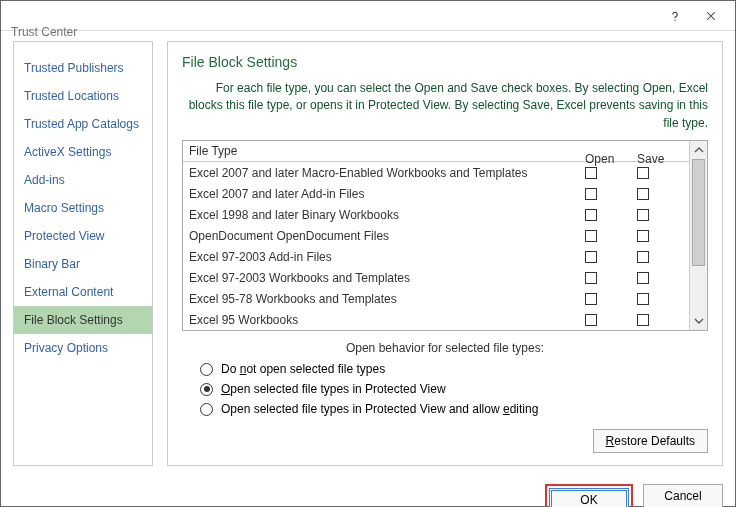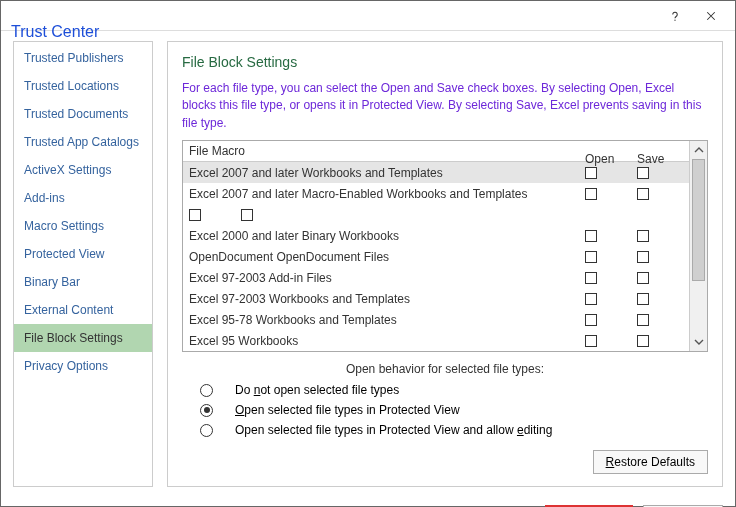--- a/index.html
+++ b/index.html
@@ -1,47 +1,47 @@
 <!DOCTYPE html>
 <html><head>
 <meta charset="utf-8">
 <style>
 * { box-sizing: border-box; font-family: "Segoe UI", Tahoma, sans-serif; font-size: 12px; }
 body { margin: 0; background: #fff; }
 .window { width: 736px; height: 507px; border: 1px solid #666; background: #fff; position: relative; display: flex; flex-direction: column; }
 .titlebar { height: 30px; display: flex; align-items: center; padding: 0 6px 0 10px; border-bottom: 1px solid #ddd; }
-.titlebar .title { flex: 1; font-size: 16px; color: #1d4ed8; margin-top: 32px; }
+.titlebar .title { flex: 1; font-size: 12px; color: #737373; margin-top: 32px; }
 .titlebar .controls { display: flex; gap: 0; }
 .titlebar .ctrl { width: 36px; height: 26px; display: flex; align-items: center; justify-content: center; color: #333; cursor: pointer; }
 .titlebar .ctrl svg { width: 12px; height: 12px; }
 .body { flex: 1; display: flex; flex-direction: column; padding: 10px 12px; }
 .columns { flex: 1; display: flex; gap: 14px; overflow: hidden; }
-.sidebar { width: 140px; border: 1px solid #ccc; background: #fff; padding: 2px 0; }
+.sidebar { width: 140px; border: 1px solid #ccc; background: #fff; padding: 12px 0; }
 .sidebar-item { padding: 7px 10px; color: #35639e; cursor: pointer; white-space: nowrap; }
 .sidebar-item.selected { background: #b1d6b0; color: #333; }
 .main { flex: 1; border: 1px solid #ccc; padding: 12px 14px; display: flex; flex-direction: column; overflow: hidden; }
 .section-title { color: #276a42; font-size: 14px; margin-bottom: 10px; }
-.desc { color: #6d28d9; line-height: 1.45; margin-bottom: 8px; }
+.desc { color: #14532d; line-height: 1.45; margin-bottom: 8px; text-align: right; }
 .tablewrap { border: 1px solid #aaa; position: relative; display: flex; }
 .table-inner { flex: 1; }
 .thead, .trow { display: flex; align-items: center; height: 21px; padding-left: 6px; }
 .thead { background: #fff; border-bottom: 1px solid #ccc; }
 .thead .col-ft { flex: 1; color: #333; }
 .thead .col-open, .thead .col-save { width: 52px; color: #333; margin-top: 16px; }
 .trow .col-ft { flex: 1; color: #333; white-space: nowrap; overflow: hidden; text-overflow: ellipsis; }
 .trow .col-open, .trow .col-save { width: 52px; display: flex; align-items: center; }
 .trow.sel { background: #e5e5e5; }
 .cb { width: 12px; height: 12px; border: 1px solid #333; background: #fff; display: inline-block; cursor: pointer; }
 .scrollbar { width: 18px; border-left: 1px solid #ccc; position: relative; background: #f0f0f0; display: flex; flex-direction: column; }
 .scrollbar .arrow { height: 18px; display: flex; align-items: center; justify-content: center; color: #555; cursor: pointer; }
 .scrollbar .track { flex: 1; position: relative; }
 .scrollbar .thumb { position: absolute; top: 0; left: 2px; right: 2px; height: 70%; background: #cfcfcf; border: 1px solid #aaa; }
 .behavior { margin-top: 10px; text-align: center; }
 .behavior-title { color: #333; margin-bottom: 4px; }
-.radio-row { display: flex; align-items: center; gap: 22px; padding: 3px 0 3px 18px; cursor: pointer; }
+.radio-row { display: flex; align-items: center; gap: 8px; padding: 3px 0 3px 18px; cursor: pointer; }
 .radio { width: 13px; height: 13px; border: 1px solid #333; border-radius: 50%; display: inline-flex; align-items: center; justify-content: center; }
 .radio.checked::after { content: ""; width: 6px; height: 6px; background: #333; border-radius: 50%; display: block; }
 .restore-row { display: flex; justify-content: flex-end; margin-top: 10px; }
 .btn { height: 24px; padding: 8px 12px; border: 1px solid #aaa; background: #f8f8f8; display: inline-flex; align-items: center; justify-content: center; cursor: pointer; min-width: 80px; }
 .footer { display: flex; justify-content: flex-end; gap: 10px; padding: 8px 12px 10px; }
 .btn.ok-focus { border: 1px solid #3b7dd8; outline: 1px solid #3b7dd8; outline-offset: -3px; }
 .highlight-ok { border: 2px solid #d33; padding: 2px; display: inline-flex; }
 .ul { text-decoration: underline; }
 </style>
 </head>
@@ -64,72 +64,63 @@
           </svg>
       </div>
     </div>
   </div>
 
   <div class="body">
     <div class="columns">
       <div class="sidebar" id="sidebar">
           <div class="sidebar-item">Trusted Publishers</div>
           <div class="sidebar-item">Trusted Locations</div>
-          <div class="sidebar-item">Trusted Documents</div>
           <div class="sidebar-item">Trusted App Catalogs</div>
           <div class="sidebar-item">ActiveX Settings</div>
           <div class="sidebar-item">Add-ins</div>
           <div class="sidebar-item">Macro Settings</div>
           <div class="sidebar-item">Protected View</div>
           <div class="sidebar-item">Binary Bar</div>
           <div class="sidebar-item">External Content</div>
           <div class="sidebar-item selected">File Block Settings</div>
           <div class="sidebar-item">Privacy Options</div>
         </div>
 
       <div class="main">
         <div class="section-title">File Block Settings</div>
         <div class="desc">For each file type, you can select the Open and Save check boxes. By selecting Open, Excel blocks this file type, or opens it in Protected View. By selecting Save, Excel prevents saving in this file type.</div>
 
         <div class="tablewrap">
           <div class="table-inner">
             <div class="thead">
-              <div class="col-ft">File Macro</div>
+              <div class="col-ft">File Type</div>
               <div class="col-open">Open</div>
               <div class="col-save">Save</div>
             </div>
             <div id="tbody">
-                <div class="trow sel">
-                  <div class="col-ft">Excel 2007 and later Workbooks and Templates</div>
-                  <div class="col-open">
-                    <span class="cb"></span>
-                  </div>
-                  <div class="col-save">
-                    <span class="cb"></span>
-                  </div>
-                </div>
                 <div class="trow">
                   <div class="col-ft">Excel 2007 and later Macro-Enabled Workbooks and Templates</div>
                   <div class="col-open">
                     <span class="cb"></span>
                   </div>
                   <div class="col-save">
                     <span class="cb"></span>
                   </div>
                 </div>
                 <div class="trow">
-                  <div class="col-open">
-                    <span class="cb"></span>
-                  </div>
-                  <div class="col-save">
-                    <span class="cb"></span>
-                  </div>
-                </div>
-                <div class="trow">
-                  <div class="col-ft">Excel 2000 and later Binary Workbooks</div>
+                  <div class="col-ft">Excel 2007 and later Add-in Files</div>
+                  <div class="col-open">
+                    <span class="cb"></span>
+                  </div>
+                  <div class="col-save">
+                    <span class="cb"></span>
+                  </div>
+                </div>
+                <div class="trow">
+                  <div class="col-ft">Excel 1998 and later Binary Workbooks</div>
                   <div class="col-open">
                     <span class="cb"></span>
                   </div>
                   <div class="col-save">
                     <span class="cb"></span>
                   </div>
                 </div>
                 <div class="trow">
                   <div class="col-ft">OpenDocument OpenDocument Files</div>
                   <div class="col-open">

